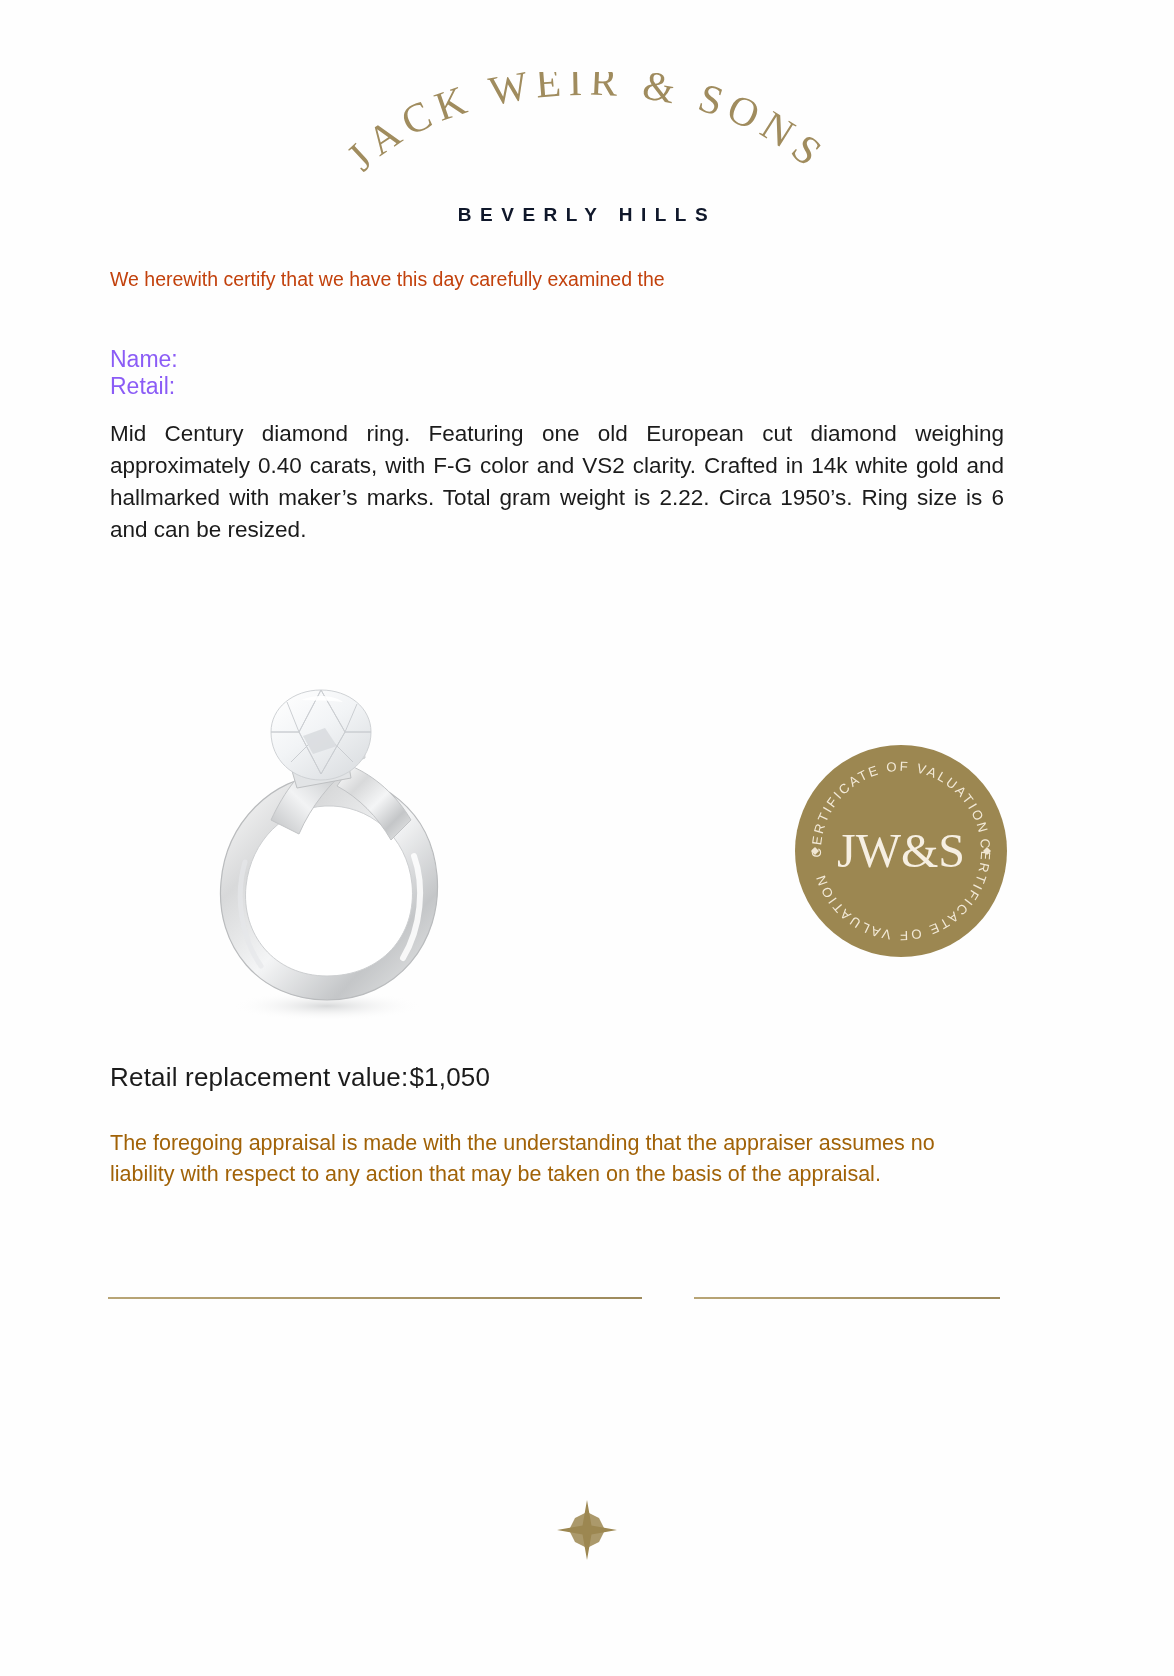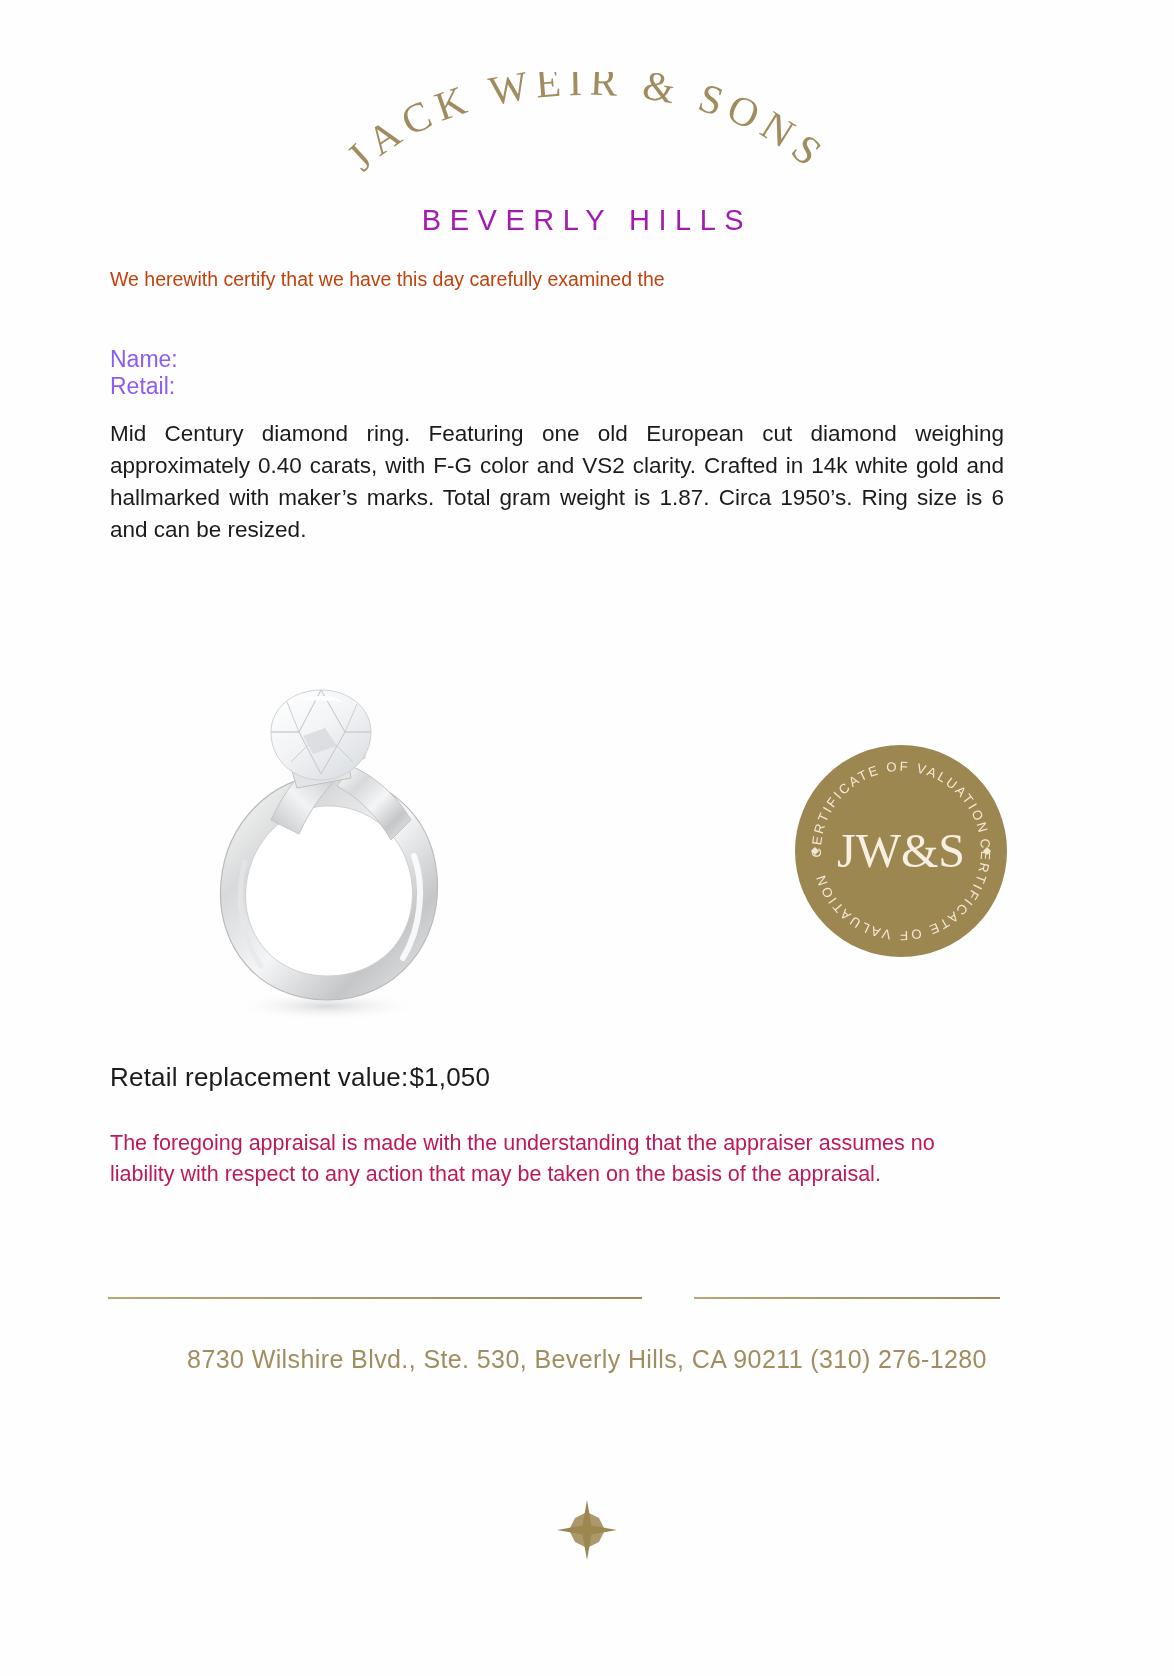--- a/index.html
+++ b/index.html
@@ -45,24 +45,24 @@
     letter-spacing: 7px;
     fill: #a08c5e;
   }
   .logo-sub {
     position: absolute;
     left: 0;
     right: 0;
     top: 132px;
     text-align: center;
     font-family: "Liberation Sans", sans-serif;
-    font-size: 29px;
+    font-size: 19px;
     letter-spacing: 8.5px;
-    color: #a21caf;
-    font-weight: 400;
+    color: #0f172a;
+    font-weight: 700;
   }
 
   
   .certify {
     position: absolute;
     left: 110px;
     top: 266px;
     width: 760px;
     font-size: 19.5px;
     line-height: 27px;
@@ -135,21 +135,21 @@
   }
   .value-line .label { margin-right: 1px; }
 
   .disclaimer {
     position: absolute;
     left: 110px;
     top: 1128px;
     width: 840px;
     font-size: 21.5px;
     line-height: 31px;
-    color: #be185d;
+    color: #a16207;
   }
 
   
   .sig-left {
     position: absolute;
     left: 108px;
     top: 1297px;
     width: 534px;
     height: 2px;
     background: linear-gradient(to right, #b8a576, #9d8a5c);
@@ -206,21 +206,21 @@
 
   <div class="certify">
     <div>We herewith certify that we have this day carefully examined the</div>
   </div>
 
   <div class="party">
     <div>Name:</div>
     <div>Retail:</div>
   </div>
 
-  <div class="description">Mid Century diamond ring. Featuring one old European cut diamond weighing approximately 0.40 carats, with F-G color and VS2 clarity. Crafted in 14k white gold and hallmarked with maker’s marks. Total gram weight is 1.87. Circa 1950’s. Ring size is 6 and can be resized.</div>
+  <div class="description">Mid Century diamond ring. Featuring one old European cut diamond weighing approximately 0.40 carats, with F-G color and VS2 clarity. Crafted in 14k white gold and hallmarked with maker’s marks. Total gram weight is 2.22. Circa 1950’s. Ring size is 6 and can be resized.</div>
 
   <div class="ring-photo">
     <svg viewBox="0 0 300 360" xmlns="http://www.w3.org/2000/svg">
       <defs>
         <linearGradient id="bandG" x1="0" y1="0" x2="1" y2="1">
           <stop offset="0%" stop-color="#ffffff"></stop>
           <stop offset="28%" stop-color="#d8d9da"></stop>
           <stop offset="52%" stop-color="#f4f5f6"></stop>
           <stop offset="76%" stop-color="#c4c6c8"></stop>
           <stop offset="100%" stop-color="#eceded"></stop>
@@ -316,21 +316,20 @@
 
   <div class="value-line">
     <span class="label">Retail replacement value:</span><span class="amount">$1,050</span>
   </div>
 
   <div class="disclaimer">The foregoing appraisal is made with the understanding that the appraiser assumes no liability with respect to any action that may be taken on the basis of the appraisal.</div>
 
   <div class="sig-left"></div>
   <div class="sig-right"></div>
 
-  <div class="footer-address">8730 Wilshire Blvd., Ste. 530, Beverly Hills, CA 90211 (310) 276-1280</div>
 
   <div class="star">
     <svg viewBox="0 0 64 64" xmlns="http://www.w3.org/2000/svg">
       <path d="M32 2 L36.5 27.5 L62 32 L36.5 36.5 L32 62 L27.5 36.5 L2 32 L27.5 27.5 Z" fill="#9c8751"></path>
       <path d="M32 14 L44 20 L50 32 L44 44 L32 50 L20 44 L14 32 L20 20 Z" fill="#9c8751" opacity="0.85"></path>
     </svg>
   </div>
 
 </div>
 

